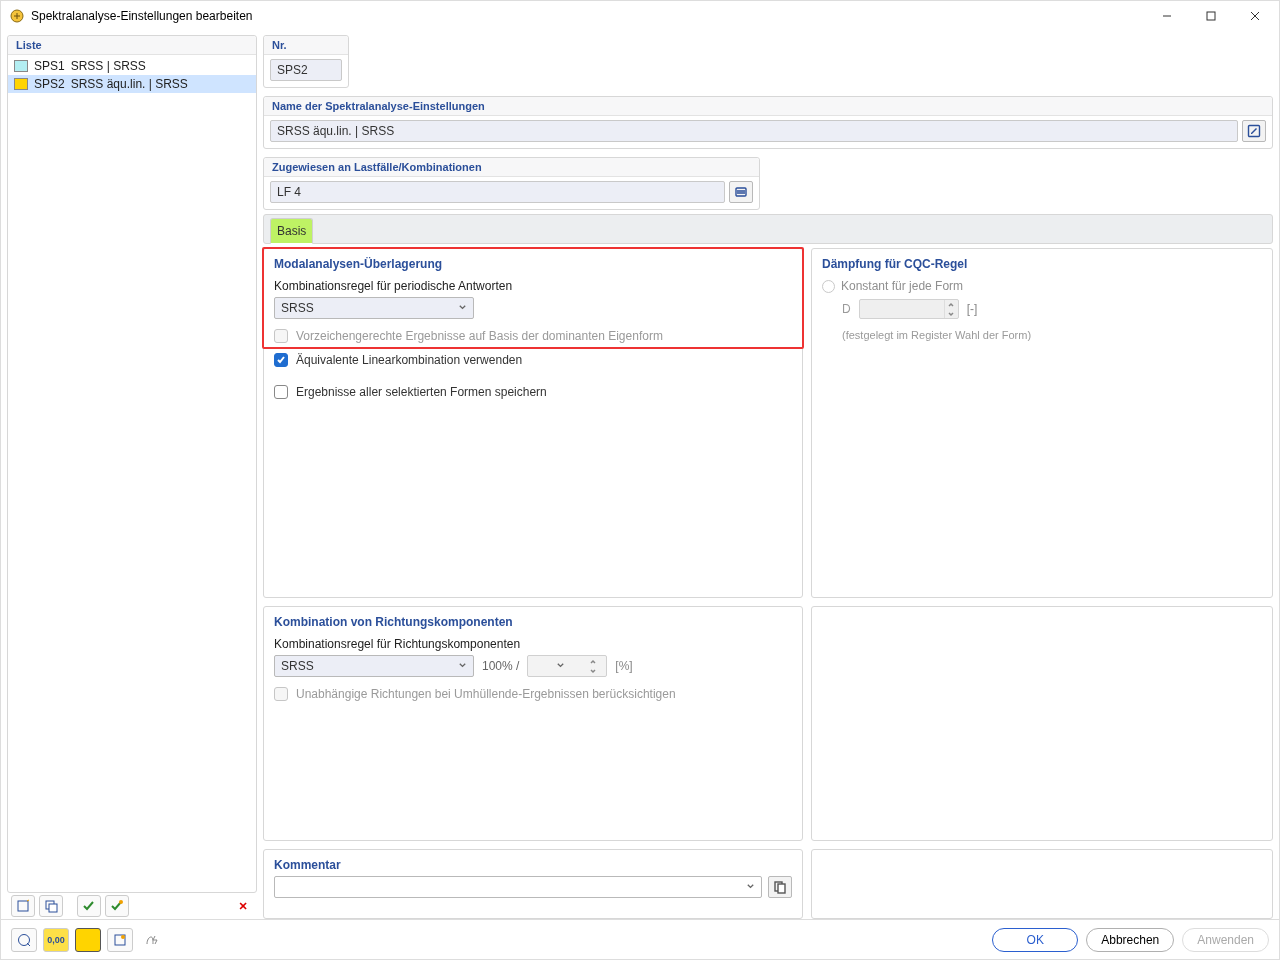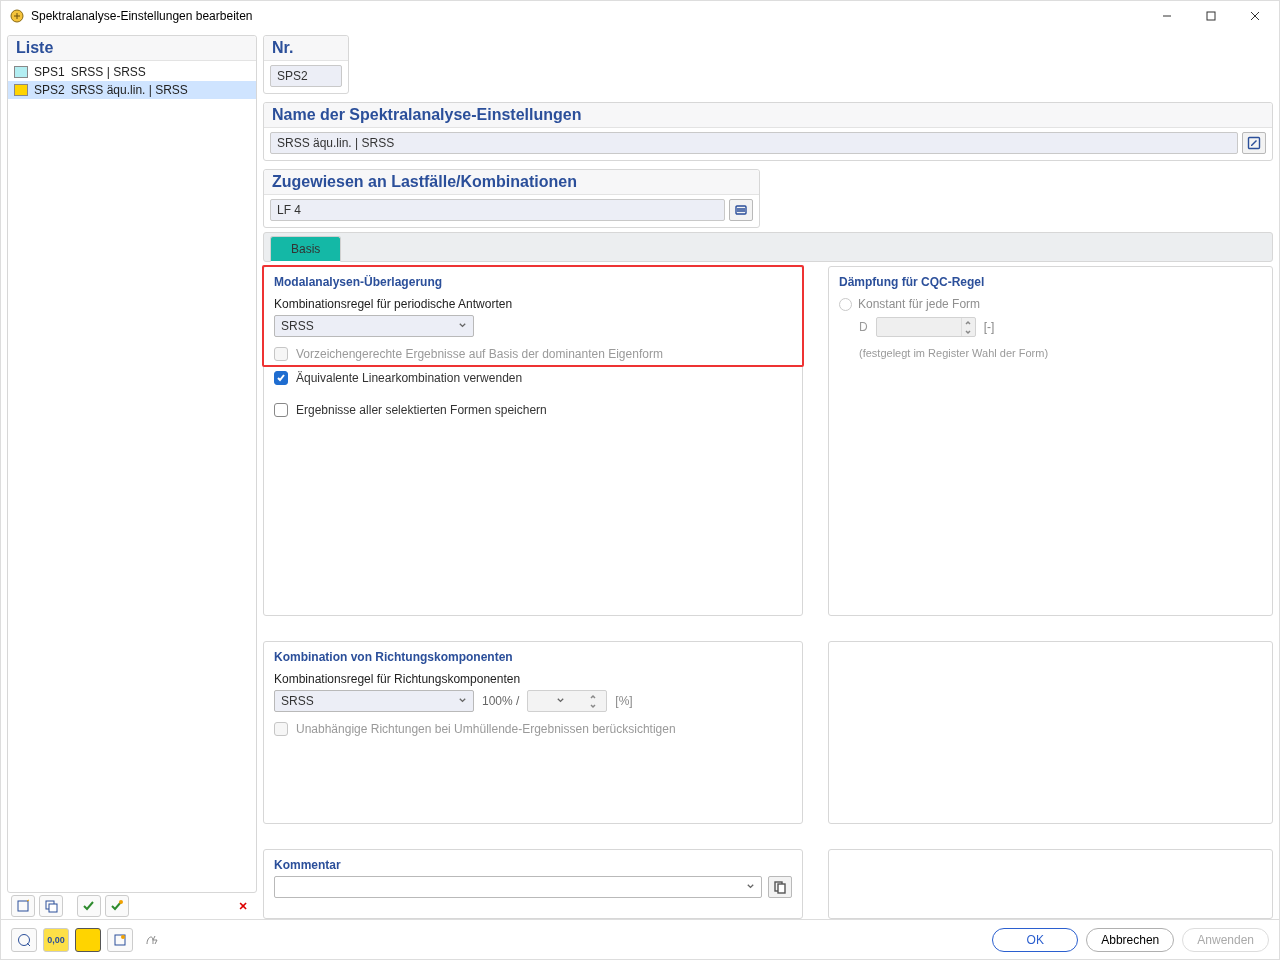--- a/index.html
+++ b/index.html
@@ -10,21 +10,21 @@
   .titlebar .app-icon { width:16px; height:16px; margin-right:6px; display:inline-flex; align-items:center; justify-content:center; }
   .titlebar .title { flex:1; }
   .winbtn { width:44px; height:30px; display:flex; align-items:center; justify-content:center; }
   .winbtn svg { width:10px; height:10px; stroke:#333; fill:none; stroke-width:1; }
   
   .content { flex:1; display:flex; padding:4px 6px 0 6px; gap:6px; min-height:0; }
   .panel { border:1px solid #d7d7d7; border-radius:3px; background:#fff; }
   
   .left { width:250px; display:flex; flex-direction:column; }
   .left .panel { flex:1; display:flex; flex-direction:column; overflow:hidden; }
-  .panel-header { background:#f7f7f8; border-bottom:1px solid #e3e3e3; border-radius:3px 3px 0 0; padding:3px 8px; font-size:16px; color:#2b4f9a; font-weight:600; }
+  .panel-header { background:#f7f7f8; border-bottom:1px solid #e3e3e3; border-radius:3px 3px 0 0; padding:3px 8px; font-size:11px; color:#2b4f9a; font-weight:600; }
   .list-body { flex:1; padding:2px 0; }
   .list-row { display:flex; align-items:center; gap:6px; padding:2px 6px; font-size:12px; color:#222; }
   .list-row.selected { background:#cfe4ff; }
   .swatch { width:14px; height:12px; border:1px solid #888; }
   .left-toolbar { height:26px; display:flex; align-items:center; gap:4px; padding:2px 4px; }
   .tbtn { width:24px; height:22px; border:1px solid #ccc; border-radius:3px; background:#fafafa; display:flex; align-items:center; justify-content:center; font-size:11px; color:#2b4f9a; }
   .tbtn.red { color:#d00; font-weight:bold; border:none; background:none; width:20px; }
   .spacer { flex:1; }
   
   .right { flex:1; display:flex; flex-direction:column; gap:4px; min-width:0; }
@@ -36,23 +36,23 @@
   .input.flex { flex:1; }
   .nr-panel { width:86px; }
   .name-panel { flex:1; }
   .name-body { display:flex; align-items:center; gap:4px; }
   .iconbtn { width:24px; height:22px; border:1px solid #b9b9b9; border-radius:2px; background:#f3f3f3; display:flex; align-items:center; justify-content:center; }
   .iconbtn svg { width:14px; height:14px; stroke:#2b4f9a; fill:none; stroke-width:1.4; }
   .assign-panel { width:497px; }
   .assign-body { display:flex; align-items:center; gap:4px; }
   
   .tabs { height:30px; display:flex; align-items:flex-end; background:#eceef0; border:1px solid #d7d7d7; border-radius:3px; padding:0 6px; }
-  .tab { height:26px; padding:0 20px; display:flex; align-items:center; background:#14b8a6; border:1px solid #d0d0d0; border-bottom:1px solid #fff; border-radius:3px 3px 0 0; font-size:12px; color:#333; margin-bottom:-1px; }
-  
-  .groups { flex:1; display:grid; grid-template-columns: 540px 1fr; grid-template-rows: 350px 1fr 70px; gap:25px; }
+  .tab { height:26px; padding:0 6px; display:flex; align-items:center; background:#bef264; border:1px solid #d0d0d0; border-bottom:1px solid #fff; border-radius:3px 3px 0 0; font-size:12px; color:#333; margin-bottom:-1px; }
+  
+  .groups { flex:1; display:grid; grid-template-columns: 540px 1fr; grid-template-rows: 350px 1fr 70px; gap:8px; }
   .group { border:1px solid #d7d7d7; border-radius:3px; padding:8px 10px; font-size:12px; color:#333; background:#fff; }
   .group-title { color:#2b4f9a; font-weight:600; margin-bottom:8px; font-size:12px; }
   .highlight { position:relative; }
   .highlight-box { position:absolute; border:2px solid #e33; border-radius:2px; pointer-events:none; }
   .label { font-size:12px; color:#222; margin-bottom:4px; }
   .select { width:200px; height:22px; border:1px solid #b9b9b9; background:#eceef6; border-radius:2px; display:flex; align-items:center; padding:0 6px; font-size:12px; position:relative; }
   .select.narrow { width:80px; }
   .select.disabled { background:#f3f3f3; color:#999; border-color:#d0d0d0; }
   .caret { margin-left:auto; }
   .caret svg { width:9px; height:9px; stroke:#666; fill:none; stroke-width:1.5; }

